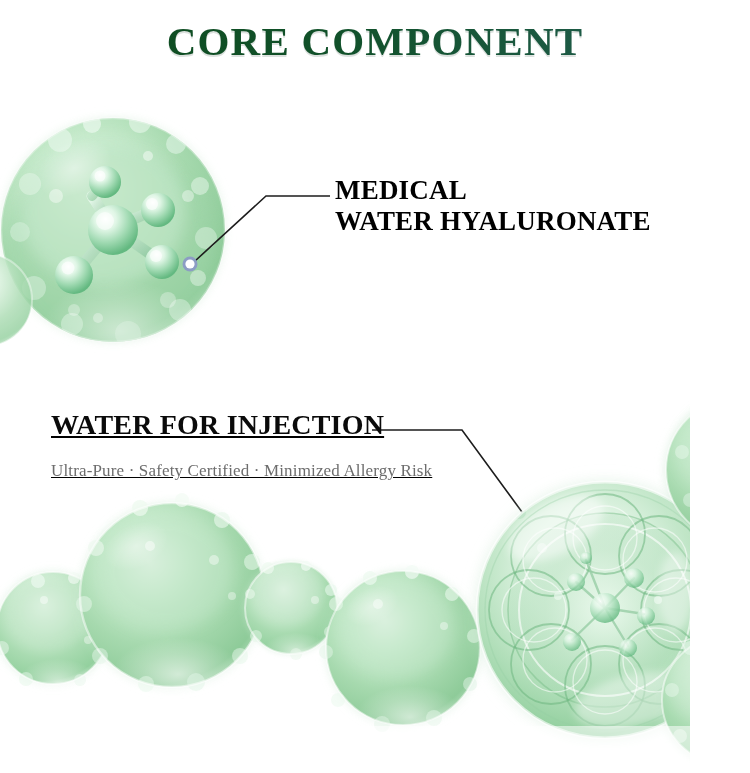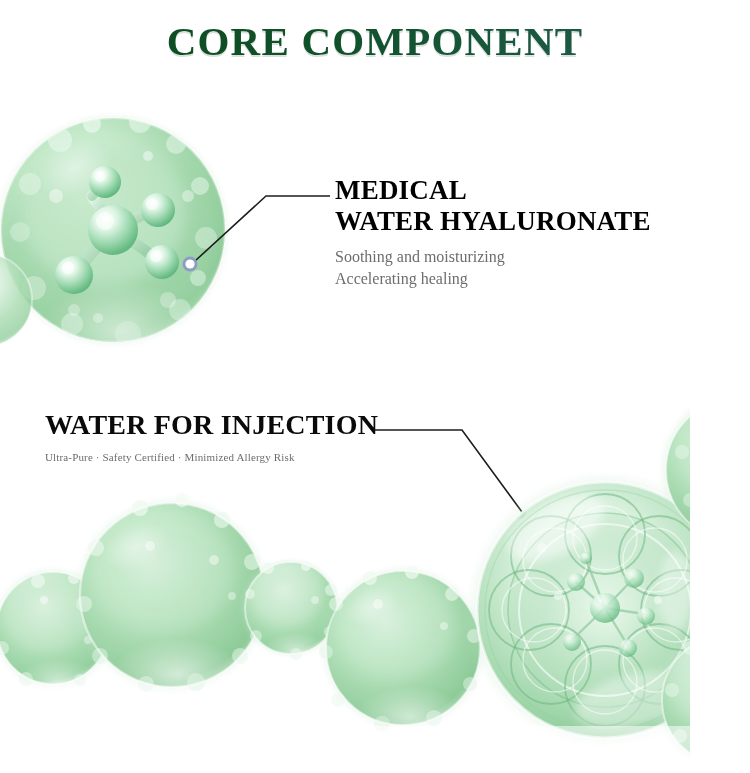--- a/index.html
+++ b/index.html
@@ -70,34 +70,34 @@
     white-space: nowrap;
   }
   #callout-1 .sub {
     margin-top: 9px;
     font-family: "Liberation Serif", "DejaVu Serif", serif;
     font-size: 16px;
     line-height: 22px;
     color: #6d6d6d;
   }
 
-  #callout-2 { left: 45px; top: 408px; width: 470px; }
+  #callout-2 { left: 51px; top: 408px; width: 470px; text-decoration: underline; }
   #callout-2 .heading {
     font-family: "Liberation Serif", "DejaVu Serif", serif;
     font-weight: bold;
     font-size: 28px;
     line-height: 34px;
     color: #0a0a0a;
     letter-spacing: 0.2px;
     white-space: nowrap;
   }
   #callout-2 .sub {
-    margin-top: 5px;
-    font-family: "Liberation Serif", "DejaVu Serif", serif;
-    font-size: 11px;
+    margin-top: 18px;
+    font-family: "Liberation Serif", "DejaVu Serif", serif;
+    font-size: 17px;
     line-height: 21px;
     color: #6d6d6d;
     letter-spacing: 0.15px;
     white-space: nowrap;
   }
 </style>
 </head>
 <body>
 
 <div id="page">
@@ -431,24 +431,20 @@
       </g>
     </svg>
   </div>
 
   <div id="title-shadow">CORE COMPONENT</div>
   <div id="title">CORE COMPONENT</div>
 
   <div class="callout" id="callout-1">
     <div class="heading">MEDICAL</div>
     <div class="heading">WATER HYALURONATE</div>
-    <div class="sub">
-      <div>Soothing and moisturizing</div>
-      <div>Accelerating healing</div>
-    </div>
   </div>
 
   <div class="callout" id="callout-2">
     <div class="heading">WATER FOR INJECTION</div>
     <div class="sub">Ultra-Pure · Safety Certified · Minimized Allergy Risk</div>
   </div>
 
 </div>
 
 </body></html>

